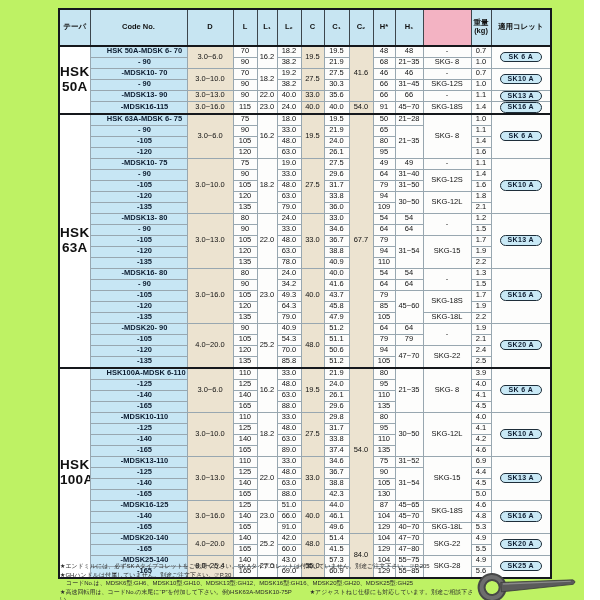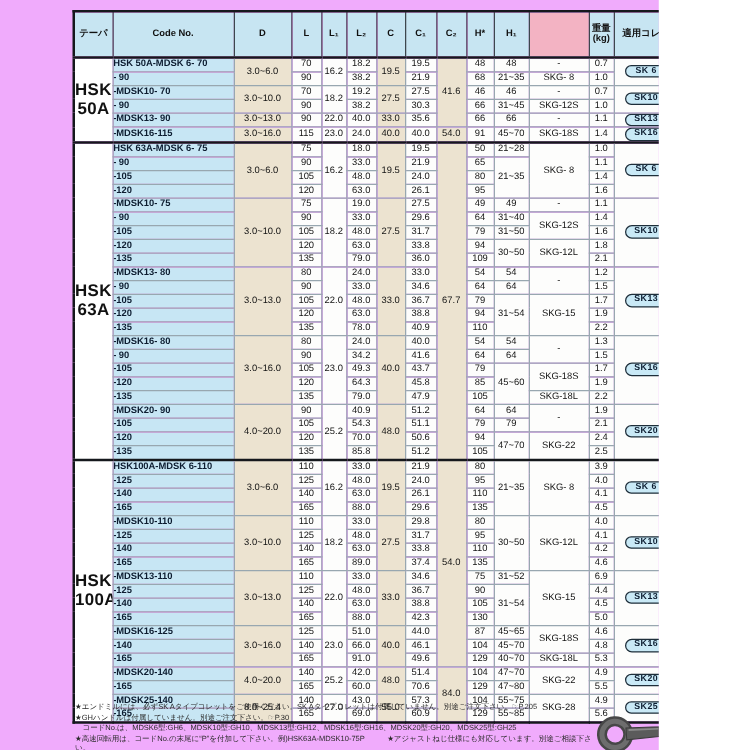--- a/index.html
+++ b/index.html
@@ -1,39 +1,39 @@
 <!DOCTYPE html>
 <html style="--header-blue: #c7e5f2; --header-pink: #f3b3c3; --code-bg: #c7e6f4; --beige: #ece3d0; --badge-bg: #c9e9f6;"><head>
 <meta charset="utf-8">
 <style>
   html,body { margin:0; padding:0; }
   .page {
-    position:relative; width:527px; height:600px; background:#f0abfc;
+    position:relative; width:584px; height:600px; background:#bef264;
     font-family:"Liberation Sans","DejaVu Sans",sans-serif; color:#111;
     overflow:hidden;
   }
   table.spec {
     position:absolute; left:58px; top:8px;
     border-collapse:collapse; table-layout:fixed; width:492px;
     border:2px solid #15181c;
   }
   .spec th, .spec td {
     border:1px solid #98a7b0; padding:0; height:10px;
     font-size:7.5px; line-height:1.15; text-align:center;
     background:#fdfdfc; overflow:hidden; white-space:nowrap;
   }
   .spec thead th {
     background:var(--header-blue); font-weight:bold; height:26px;
     border:1px solid #3c464d; border-bottom:2px solid #15181c;
     white-space:pre-line; font-size:7.5px;
   }
   .spec thead th.pink { background:var(--header-pink);padding-left:48px; }
   .spec td.code {
-    background:var(--code-bg); text-align:left; padding-right:4px;
-    font-weight:bold; color:#0c1c30;
+    background:var(--code-bg); text-align:center; padding-right:4px;
+    font-weight:bold; color:#0c1c30;padding-left:16px;
   }
   .spec td.beige { background:var(--beige);text-align:center; }
   .spec td.taper {
     background:#ffffff; font-weight:bold; font-size:13.5px; line-height:1.05;
     letter-spacing:0.3px;
   }
   .spec tr.section-start td { border-top:2px solid #15181c; }
   .spec tr.group-start td { border-top:1px solid #41484e; }
   .badge {
     display:inline-block; min-width:42px; box-sizing:border-box;
@@ -572,21 +572,21 @@
           <td>104</td>
           <td>47~70</td>
           <td rowspan="2">SKG-22</td>
           <td>4.9</td>
           <td rowspan="2"><span class="badge">SK20 A</span></td>
         </tr>
         <tr>
           <td class="code">-165</td>
           <td>165</td>
           <td>60.0</td>
-          <td>70.6</td>
+          <td>41.5</td>
           <td>129</td>
           <td>47~80</td>
           <td>5.5</td>
         </tr>
         <tr class="group-start">
           <td class="code">-MDSK25-140</td>
           <td class="beige" rowspan="2">8.0~25.4</td>
           <td>140</td>
           <td rowspan="2">27.0</td>
           <td>43.0</td>

